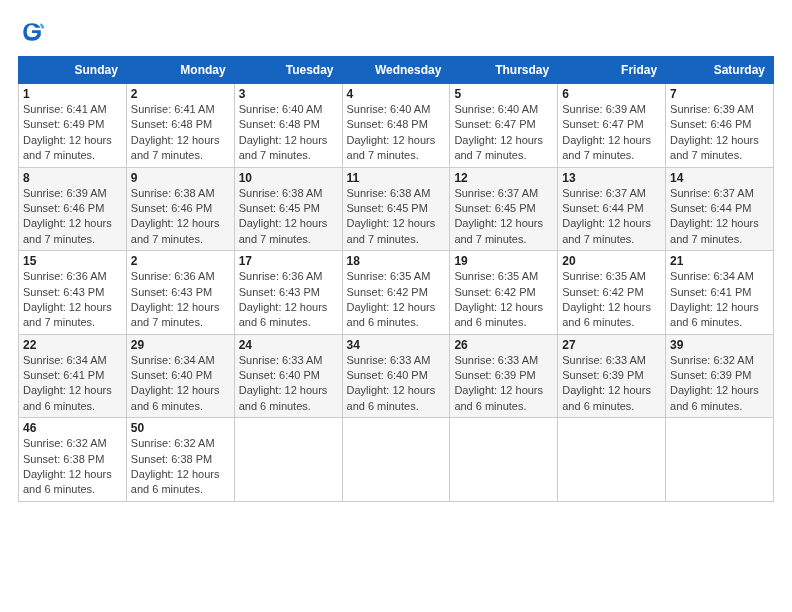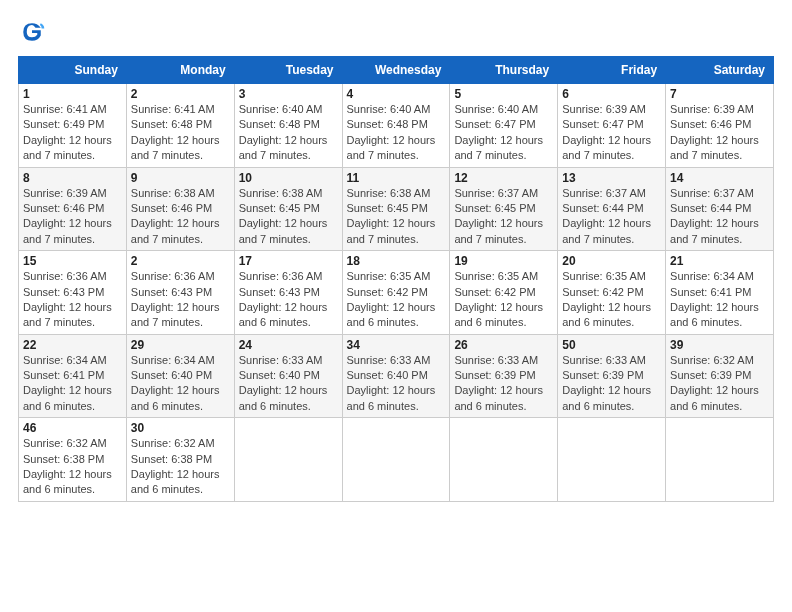--- a/index.html
+++ b/index.html
@@ -234,35 +234,35 @@
       </td>
           <td>
         <span class="day-num">34</span>
         <span class="day-info">Sunrise: 6:33 AM<br>Sunset: 6:40 PM<br>Daylight: 12 hours<br>and 6 minutes.</span>
       </td>
           <td>
         <span class="day-num">26</span>
         <span class="day-info">Sunrise: 6:33 AM<br>Sunset: 6:39 PM<br>Daylight: 12 hours<br>and 6 minutes.</span>
       </td>
           <td>
-        <span class="day-num">50</span>
+        <span class="day-num">27</span>
         <span class="day-info">Sunrise: 6:33 AM<br>Sunset: 6:39 PM<br>Daylight: 12 hours<br>and 6 minutes.</span>
       </td>
           <td>
         <span class="day-num">39</span>
         <span class="day-info">Sunrise: 6:32 AM<br>Sunset: 6:39 PM<br>Daylight: 12 hours<br>and 6 minutes.</span>
       </td>
         </tr>
         <tr>
           <td>
         <span class="day-num">46</span>
         <span class="day-info">Sunrise: 6:32 AM<br>Sunset: 6:38 PM<br>Daylight: 12 hours<br>and 6 minutes.</span>
       </td>
           <td>
-        <span class="day-num">30</span>
+        <span class="day-num">50</span>
         <span class="day-info">Sunrise: 6:32 AM<br>Sunset: 6:38 PM<br>Daylight: 12 hours<br>and 6 minutes.</span>
       </td>
           <td class="empty-cell"></td>
           <td class="empty-cell"></td>
           <td class="empty-cell"></td>
           <td class="empty-cell"></td>
           <td class="empty-cell"></td>
         </tr>
       </tbody>
   </table>

